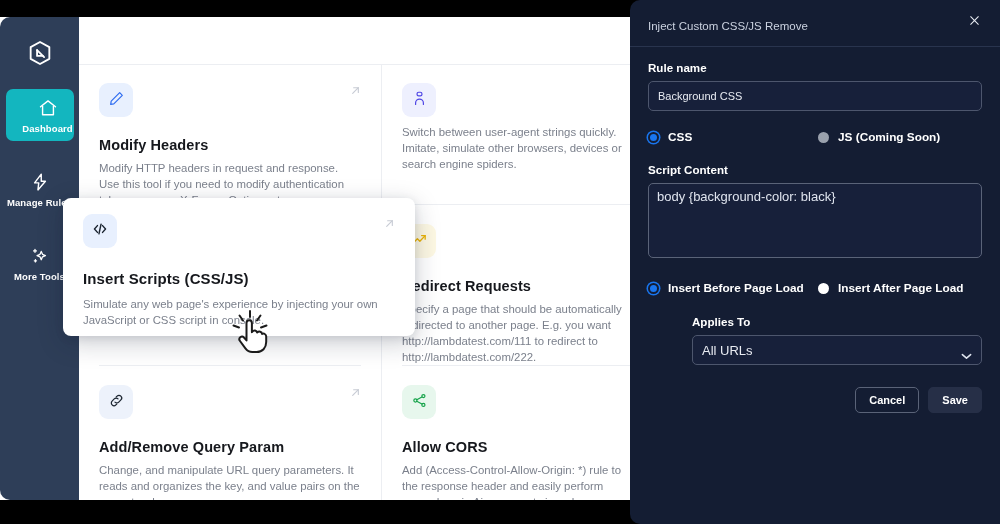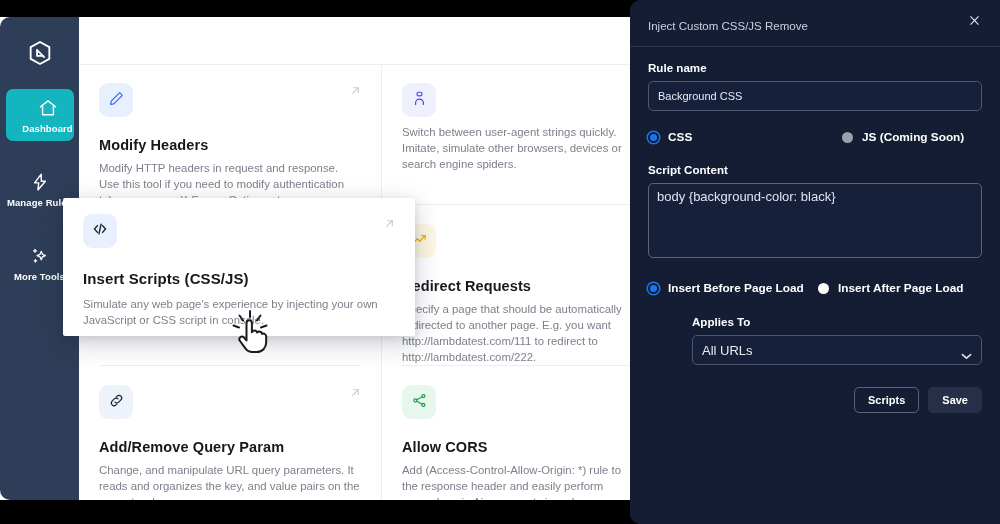--- a/index.html
+++ b/index.html
@@ -78,21 +78,21 @@
   }
   .card-arrow {
     position: absolute; right: 18px; top: 18px;
     color: #c7cbd4;
   }
 
   
   .card-hover {
     position: absolute;
     left: 63px; top: 181px; width: 352px; height: 138px;
-    background: #ffffff; border-radius: 2px;
+    background: #ffffff; border-radius: 8px;
     box-shadow: 0 7px 26px rgba(20,29,51,.22), 0 2px 8px rgba(20,29,51,.10);
     padding: 16px 20px 0 20px;
     z-index: 40;
   }
   .card-hover .card-title { font-size: 15px; margin-top: 22px;}
   .card-hover .card-desc { margin-top: 9px; }
 
   
   .cursor { position: absolute; left: 228px; top: 292px; z-index: 60; }
 
@@ -348,21 +348,21 @@
     <div class="panel-rule"></div>
 
     <div class="panel-body">
 
       <div>
         <div class="field-label">Rule name</div>
         <input class="text-input" type="text" value="Background CSS" style="">
       </div>
 
       <div class="radio-row">
-        <div class="radio-item" style="width:194px;text-align:center;">
+        <div class="radio-item" style="width:170px;text-align:center;">
           <span class="dot sel"></span>
           <span>CSS</span>
         </div>
         <div class="radio-item">
           <span class="dot unsel-grey"></span>
           <span>JS (Coming Soon)</span>
         </div>
       </div>
 
       <div style="margin-top:19px;">
@@ -387,20 +387,20 @@
           <input class="select-input" type="text" readonly="" value="All URLs" style="">
           <span class="select-caret">
             <svg width="11" height="8" viewBox="0 0 12 8" fill="none" stroke="currentColor" stroke-width="1.7" stroke-linecap="round" stroke-linejoin="round">
               <path d="M1.5 2.5 6 6.3l4.5-3.8"></path>
             </svg>
           </span>
         </div>
       </div>
 
       <div class="btn-row">
-        <button class="btn btn-cancel">Scripts</button>
+        <button class="btn btn-cancel">Cancel</button>
         <button class="btn btn-save">Save</button>
       </div>
 
     </div>
   </div>
 
 </div>
 
 </body></html>

